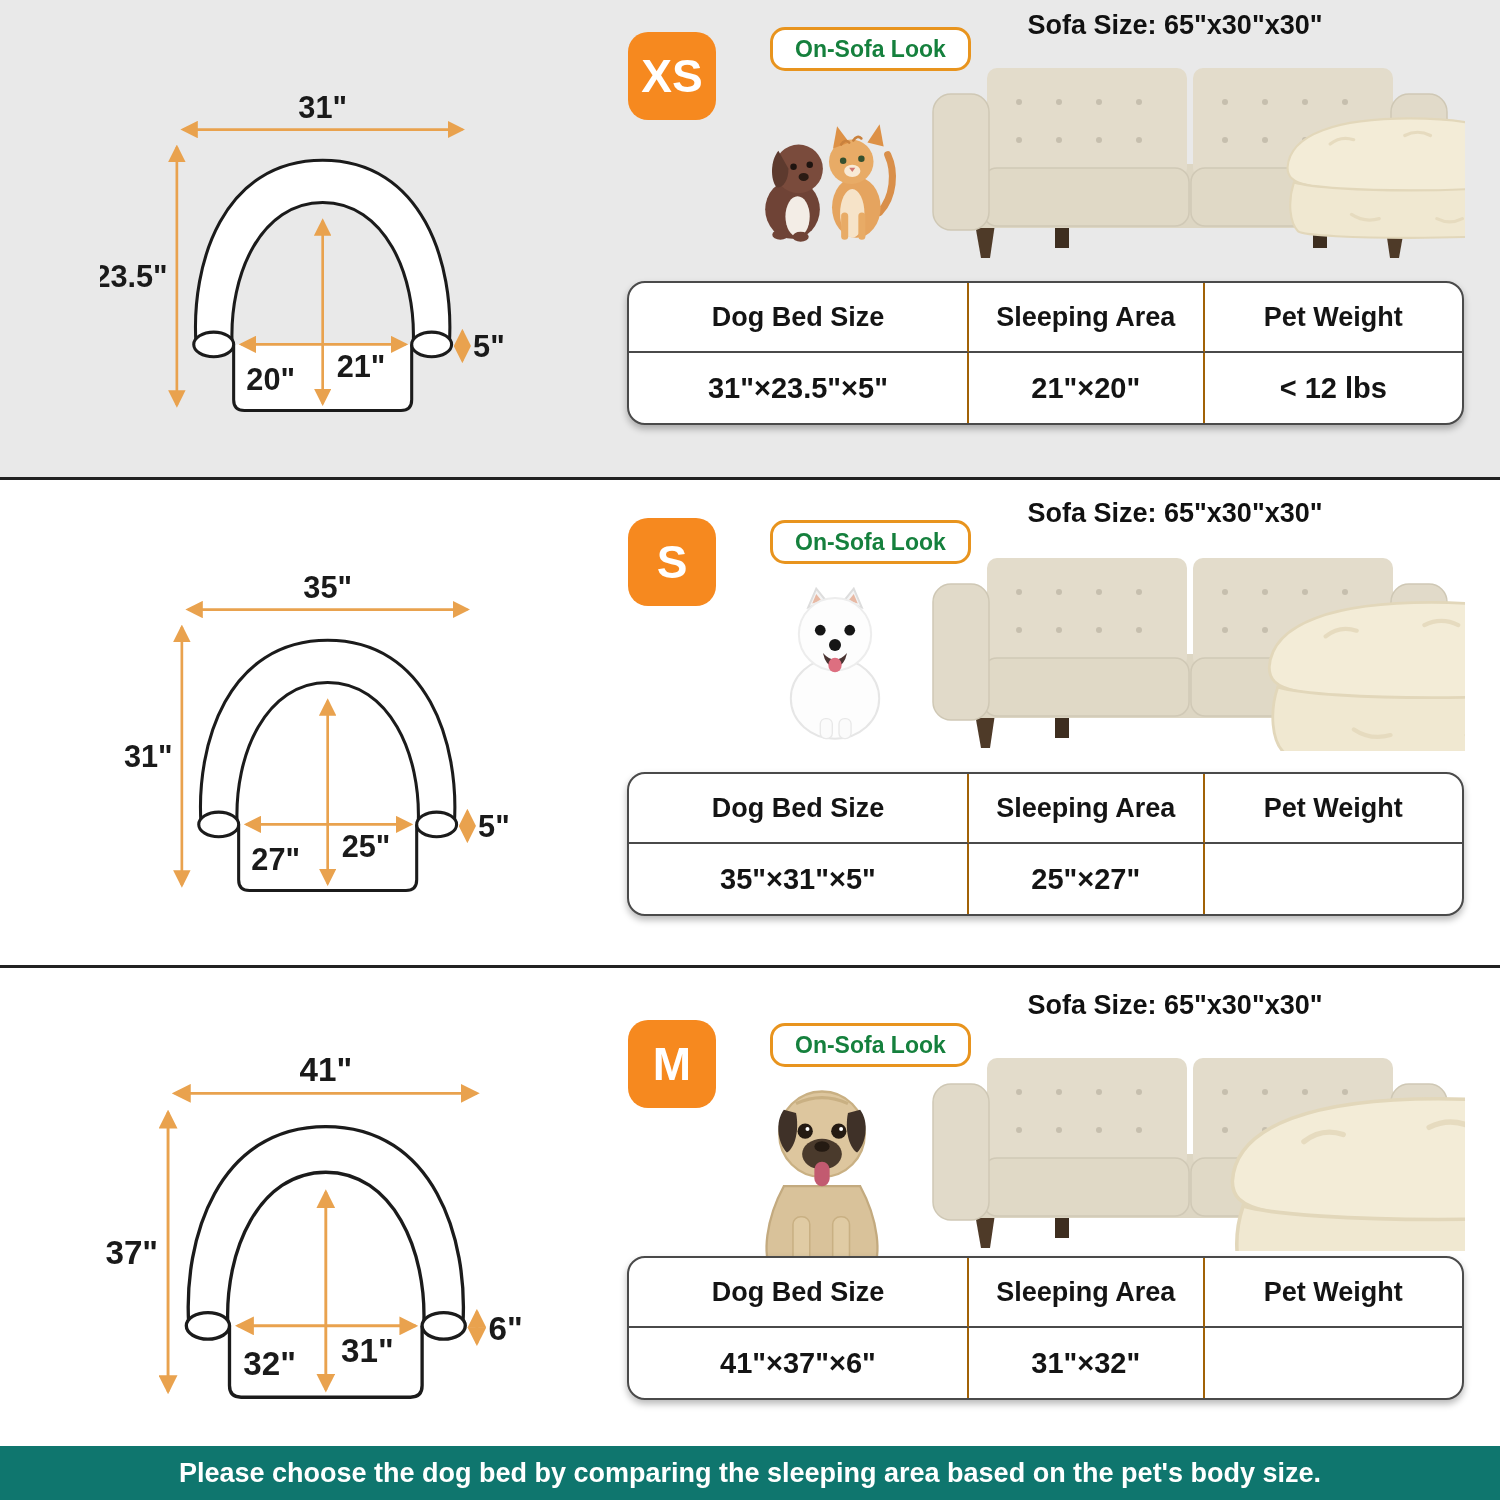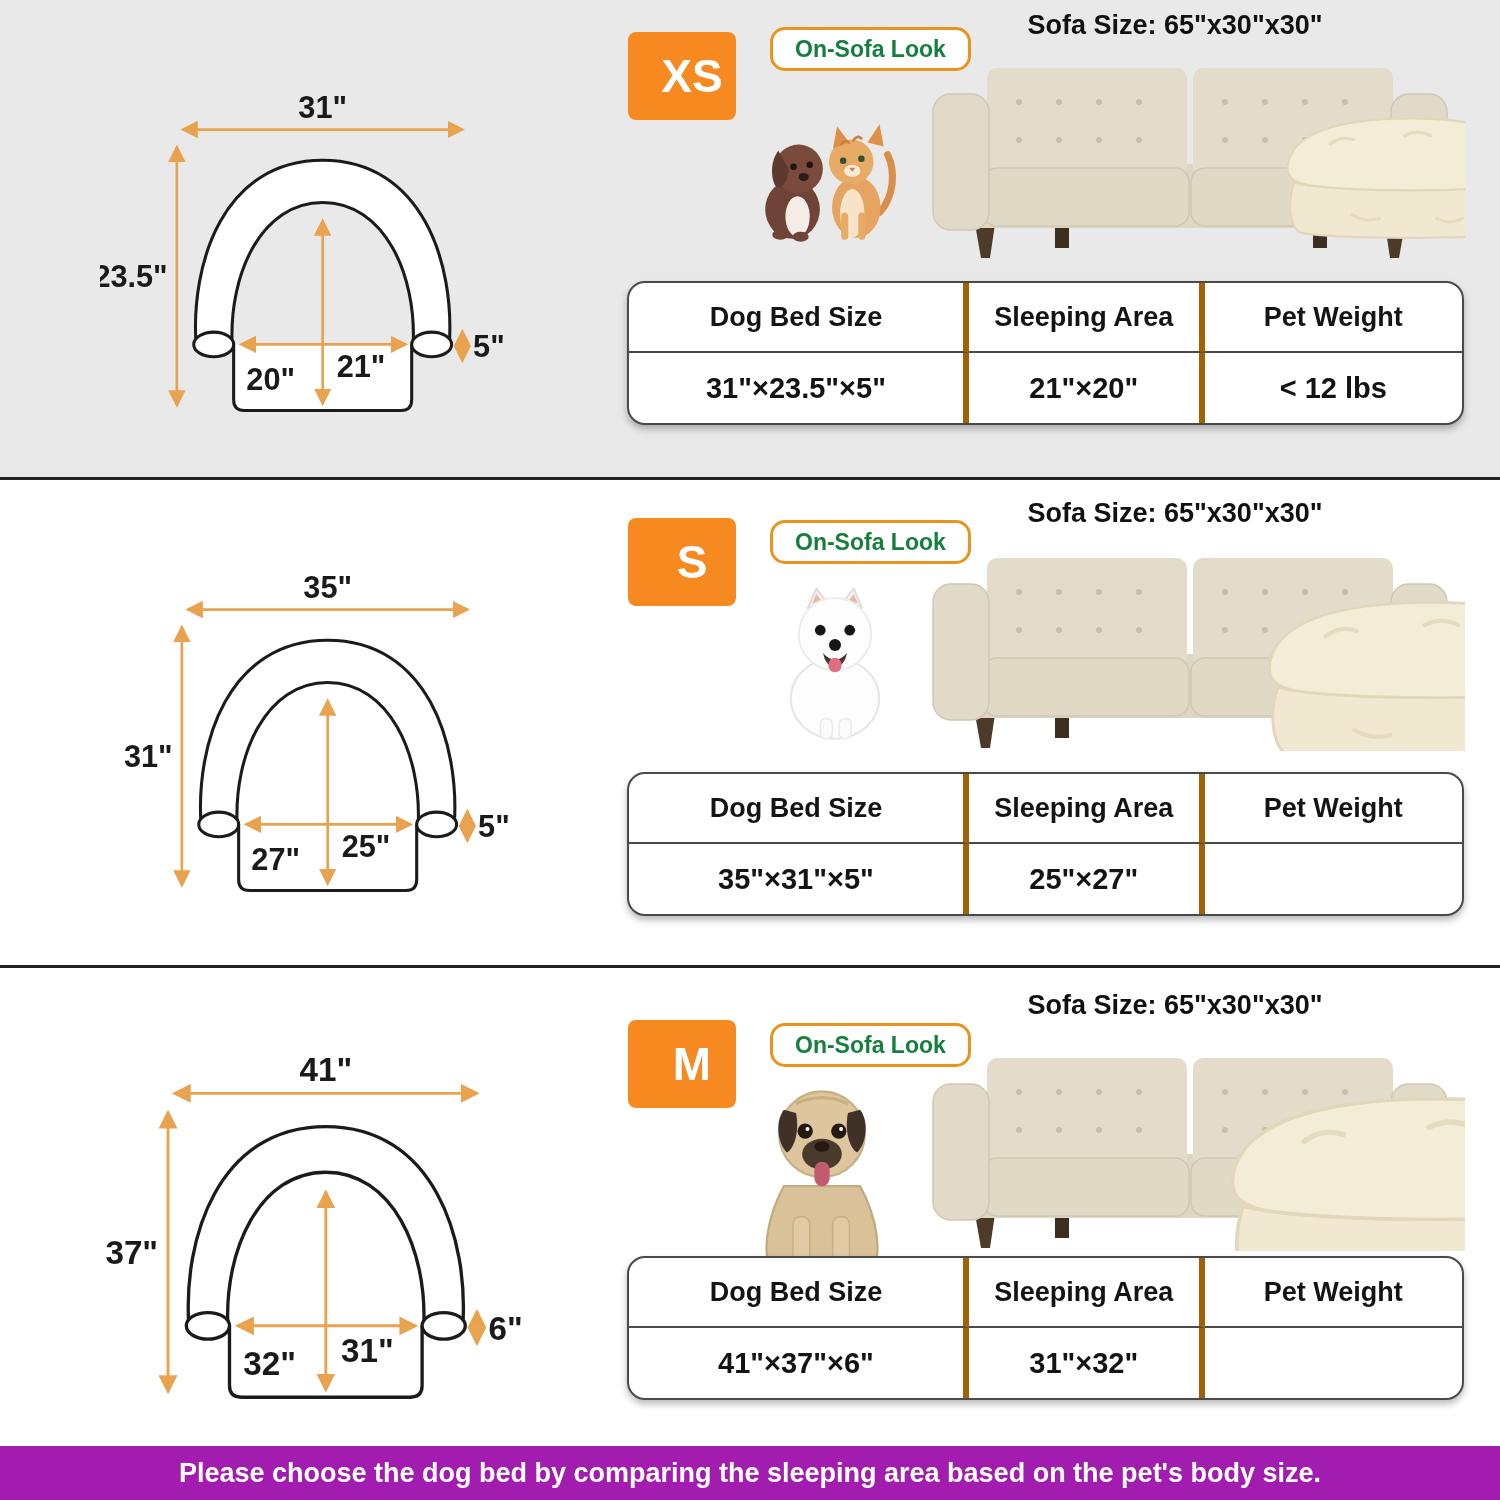--- a/index.html
+++ b/index.html
@@ -10,42 +10,42 @@
   .sec-s{top:480px;height:485px;background:#ffffff;}
   .sec-m{top:968px;height:478px;background:#ffffff;}
   .hdiv{position:absolute;left:0;width:1500px;height:3px;background:#222;}
   .hdiv1{top:477px;} .hdiv2{top:965px;}
 
   .sec>*{position:absolute;}
   .diagram{display:block;}
   .dim{font:700 40px "Liberation Sans",sans-serif;fill:#1a1a1a;}
   .arrow{stroke:#E9A24E;stroke-width:3.5;fill:none;}
 
-  .badge{width:88px;height:88px;border-radius:8px;background:#F6891F;
+  .badge{width:88px;height:88px;border-radius:20px;background:#F6891F;
          color:#fff;font-weight:700;font-size:46px;display:flex;
-         align-items:center;justify-content:center;padding-left:20px;}
+         align-items:center;justify-content:center;}
   .pill{height:38px;padding:0 22px;background:#fff;border:3px solid #E8941E;
         border-radius:15px;display:flex;align-items:center;justify-content:center;
         font-weight:700;font-size:23px;color:#15803d;white-space:nowrap;}
   .sofa-size{left:900px;width:550px;text-align:center;font-weight:700;
              font-size:27px;color:#111;white-space:nowrap;}
 
   .size-table{left:627px;width:833px;height:140px;background:#fff;
               border:2px solid #4a4a4a;border-radius:18px;overflow:hidden;
               box-shadow:0 4px 7px rgba(0,0,0,0.28);
               display:grid;grid-template-columns:40.8% 28.3% 30.9%;
               grid-template-rows:1fr 1fr;}
   .size-table>div{display:flex;align-items:center;justify-content:center;
                   font-weight:700;color:#141414;}
   .th{font-size:27px;border-bottom:2px solid #4a4a4a;}
   .td{font-size:29px;}
-  .c1,.c2{border-right:6px solid #a16207;}
+  .c1,.c2{border-right:2px solid #a16207;}
 
   .banner{position:absolute;left:0;top:1446px;width:1500px;height:54px;
-          background:#a21caf;display:flex;align-items:center;justify-content:center;
+          background:#0f766e;display:flex;align-items:center;justify-content:center;
           color:#fff;font-weight:700;font-size:27px;white-space:nowrap;}
   .defs-hidden{position:absolute;width:0;height:0;overflow:hidden;}
 </style>
 </head>
 <body>
 
 <svg class="defs-hidden" aria-hidden="true">
   <defs>
     <marker id="ah" viewBox="0 0 10 10" refX="8.5" refY="5" markerWidth="6.5" markerHeight="6.5" orient="auto-start-reverse">
       <path d="M0 0 L10 5 L0 10 Z" fill="#E9A24E"></path>

